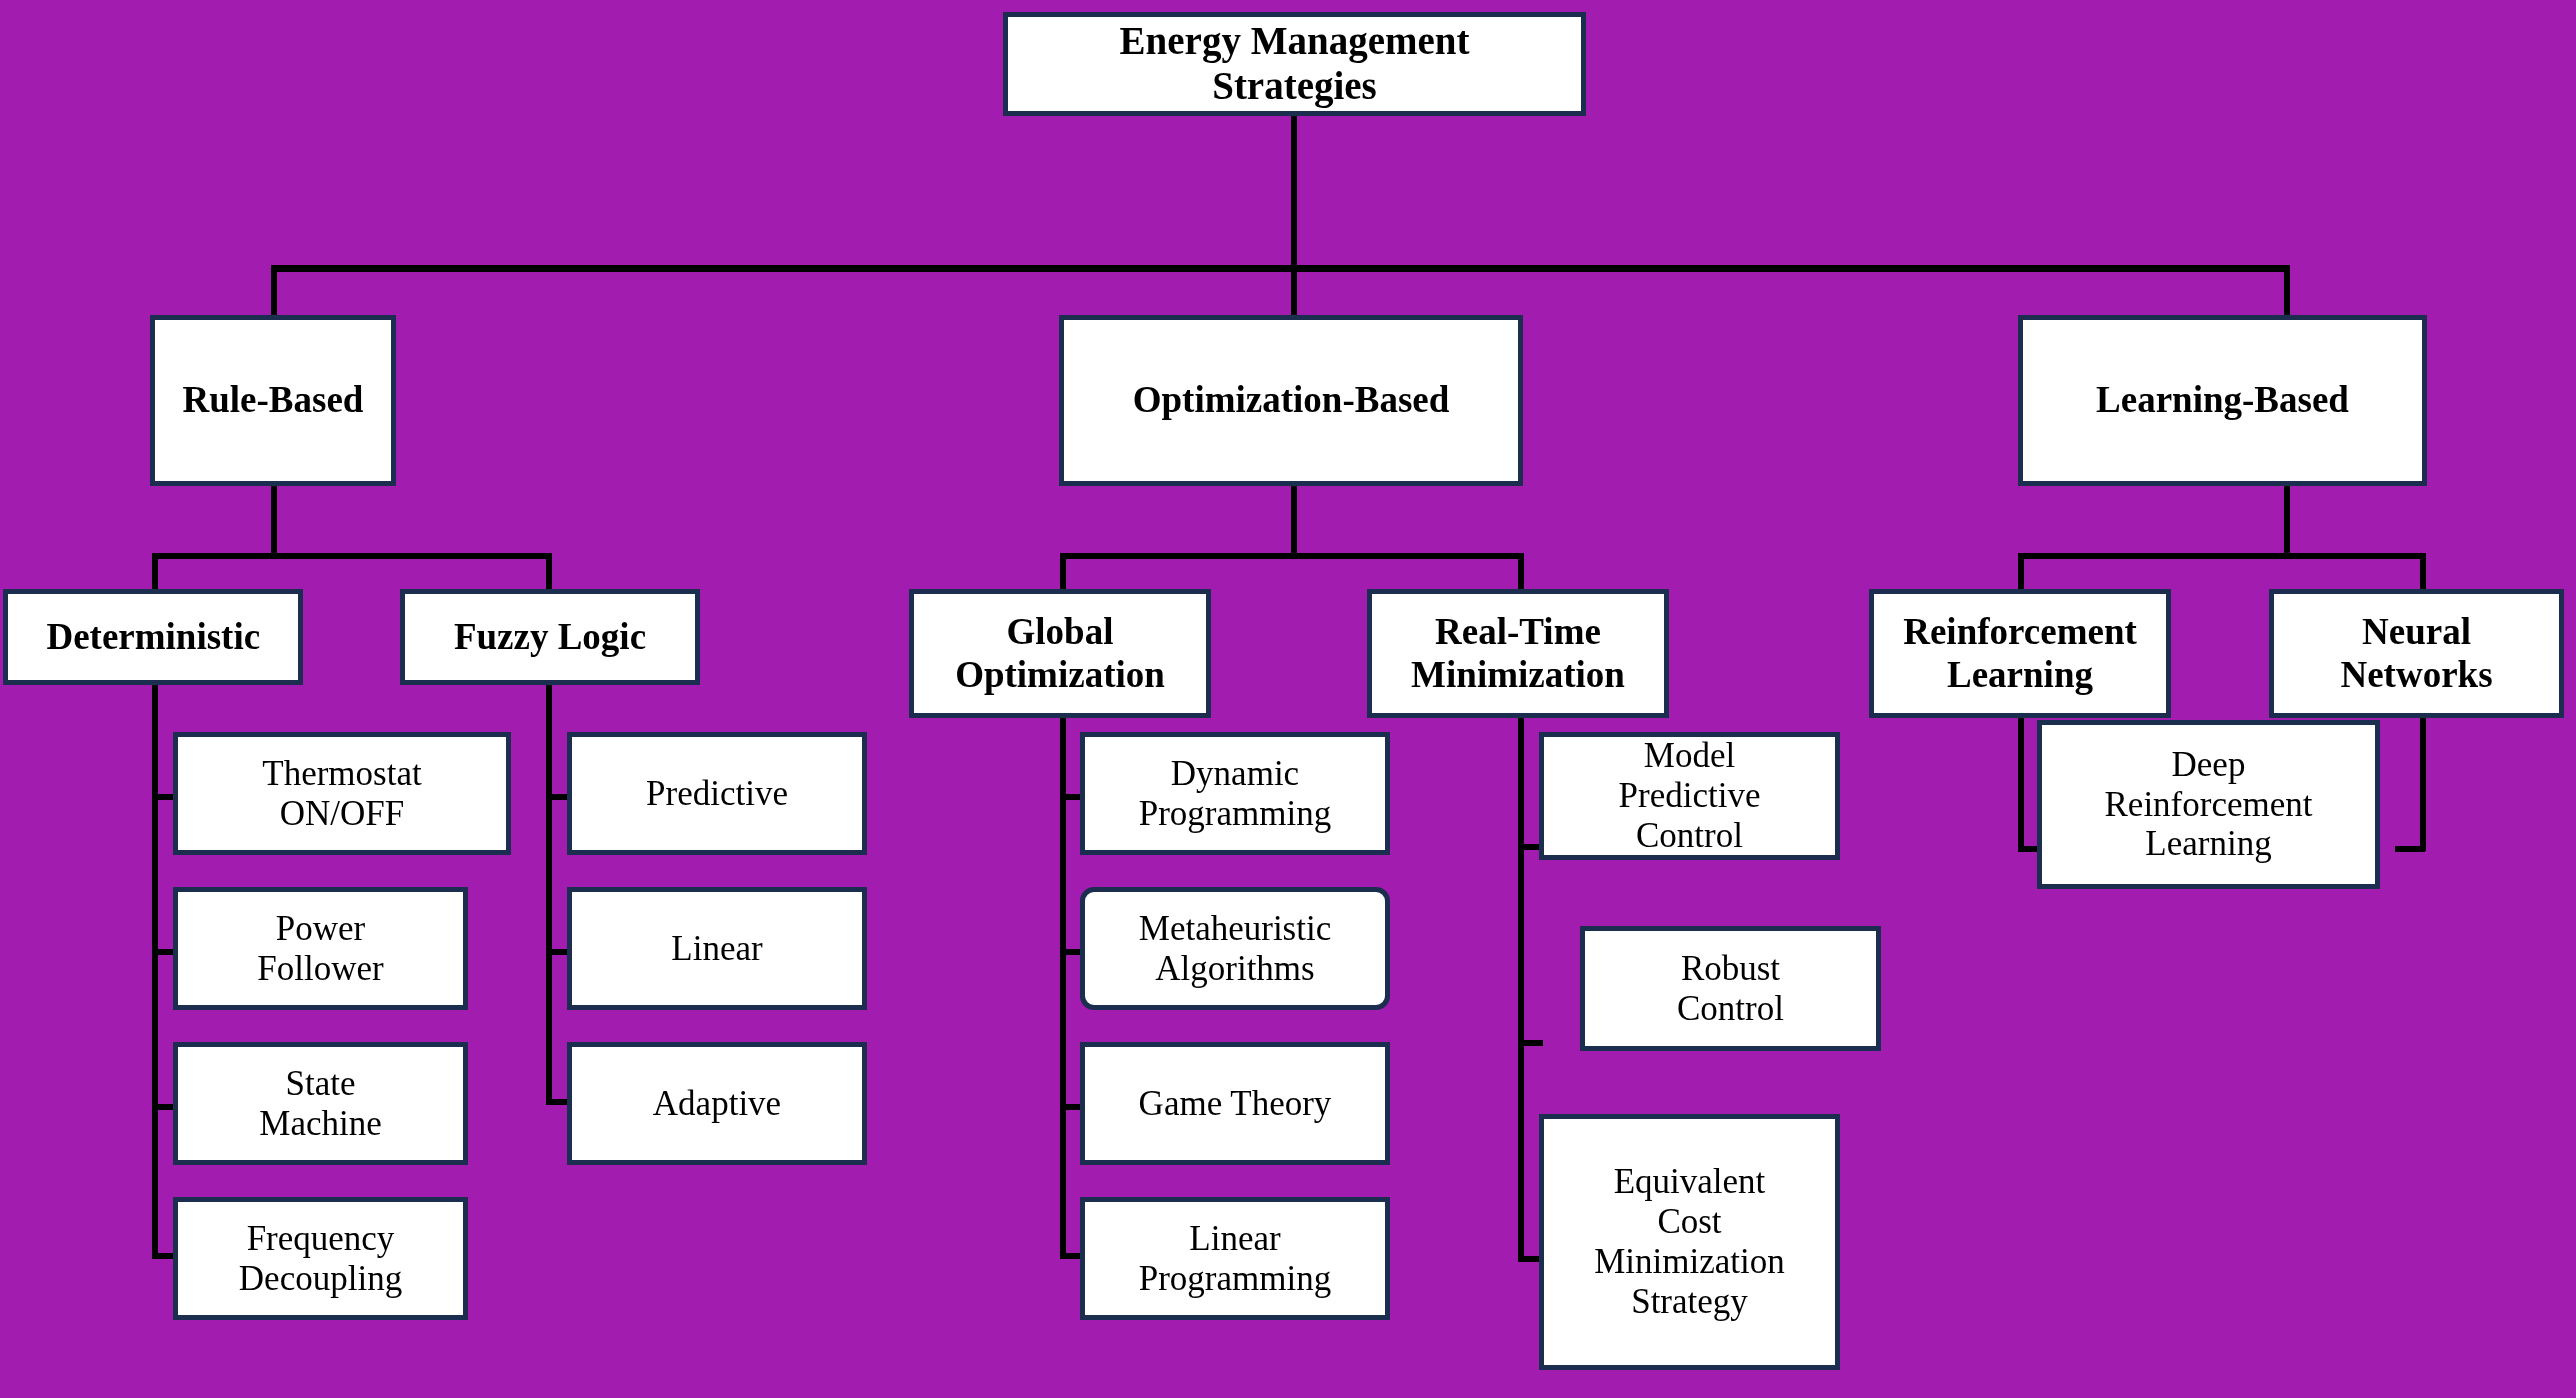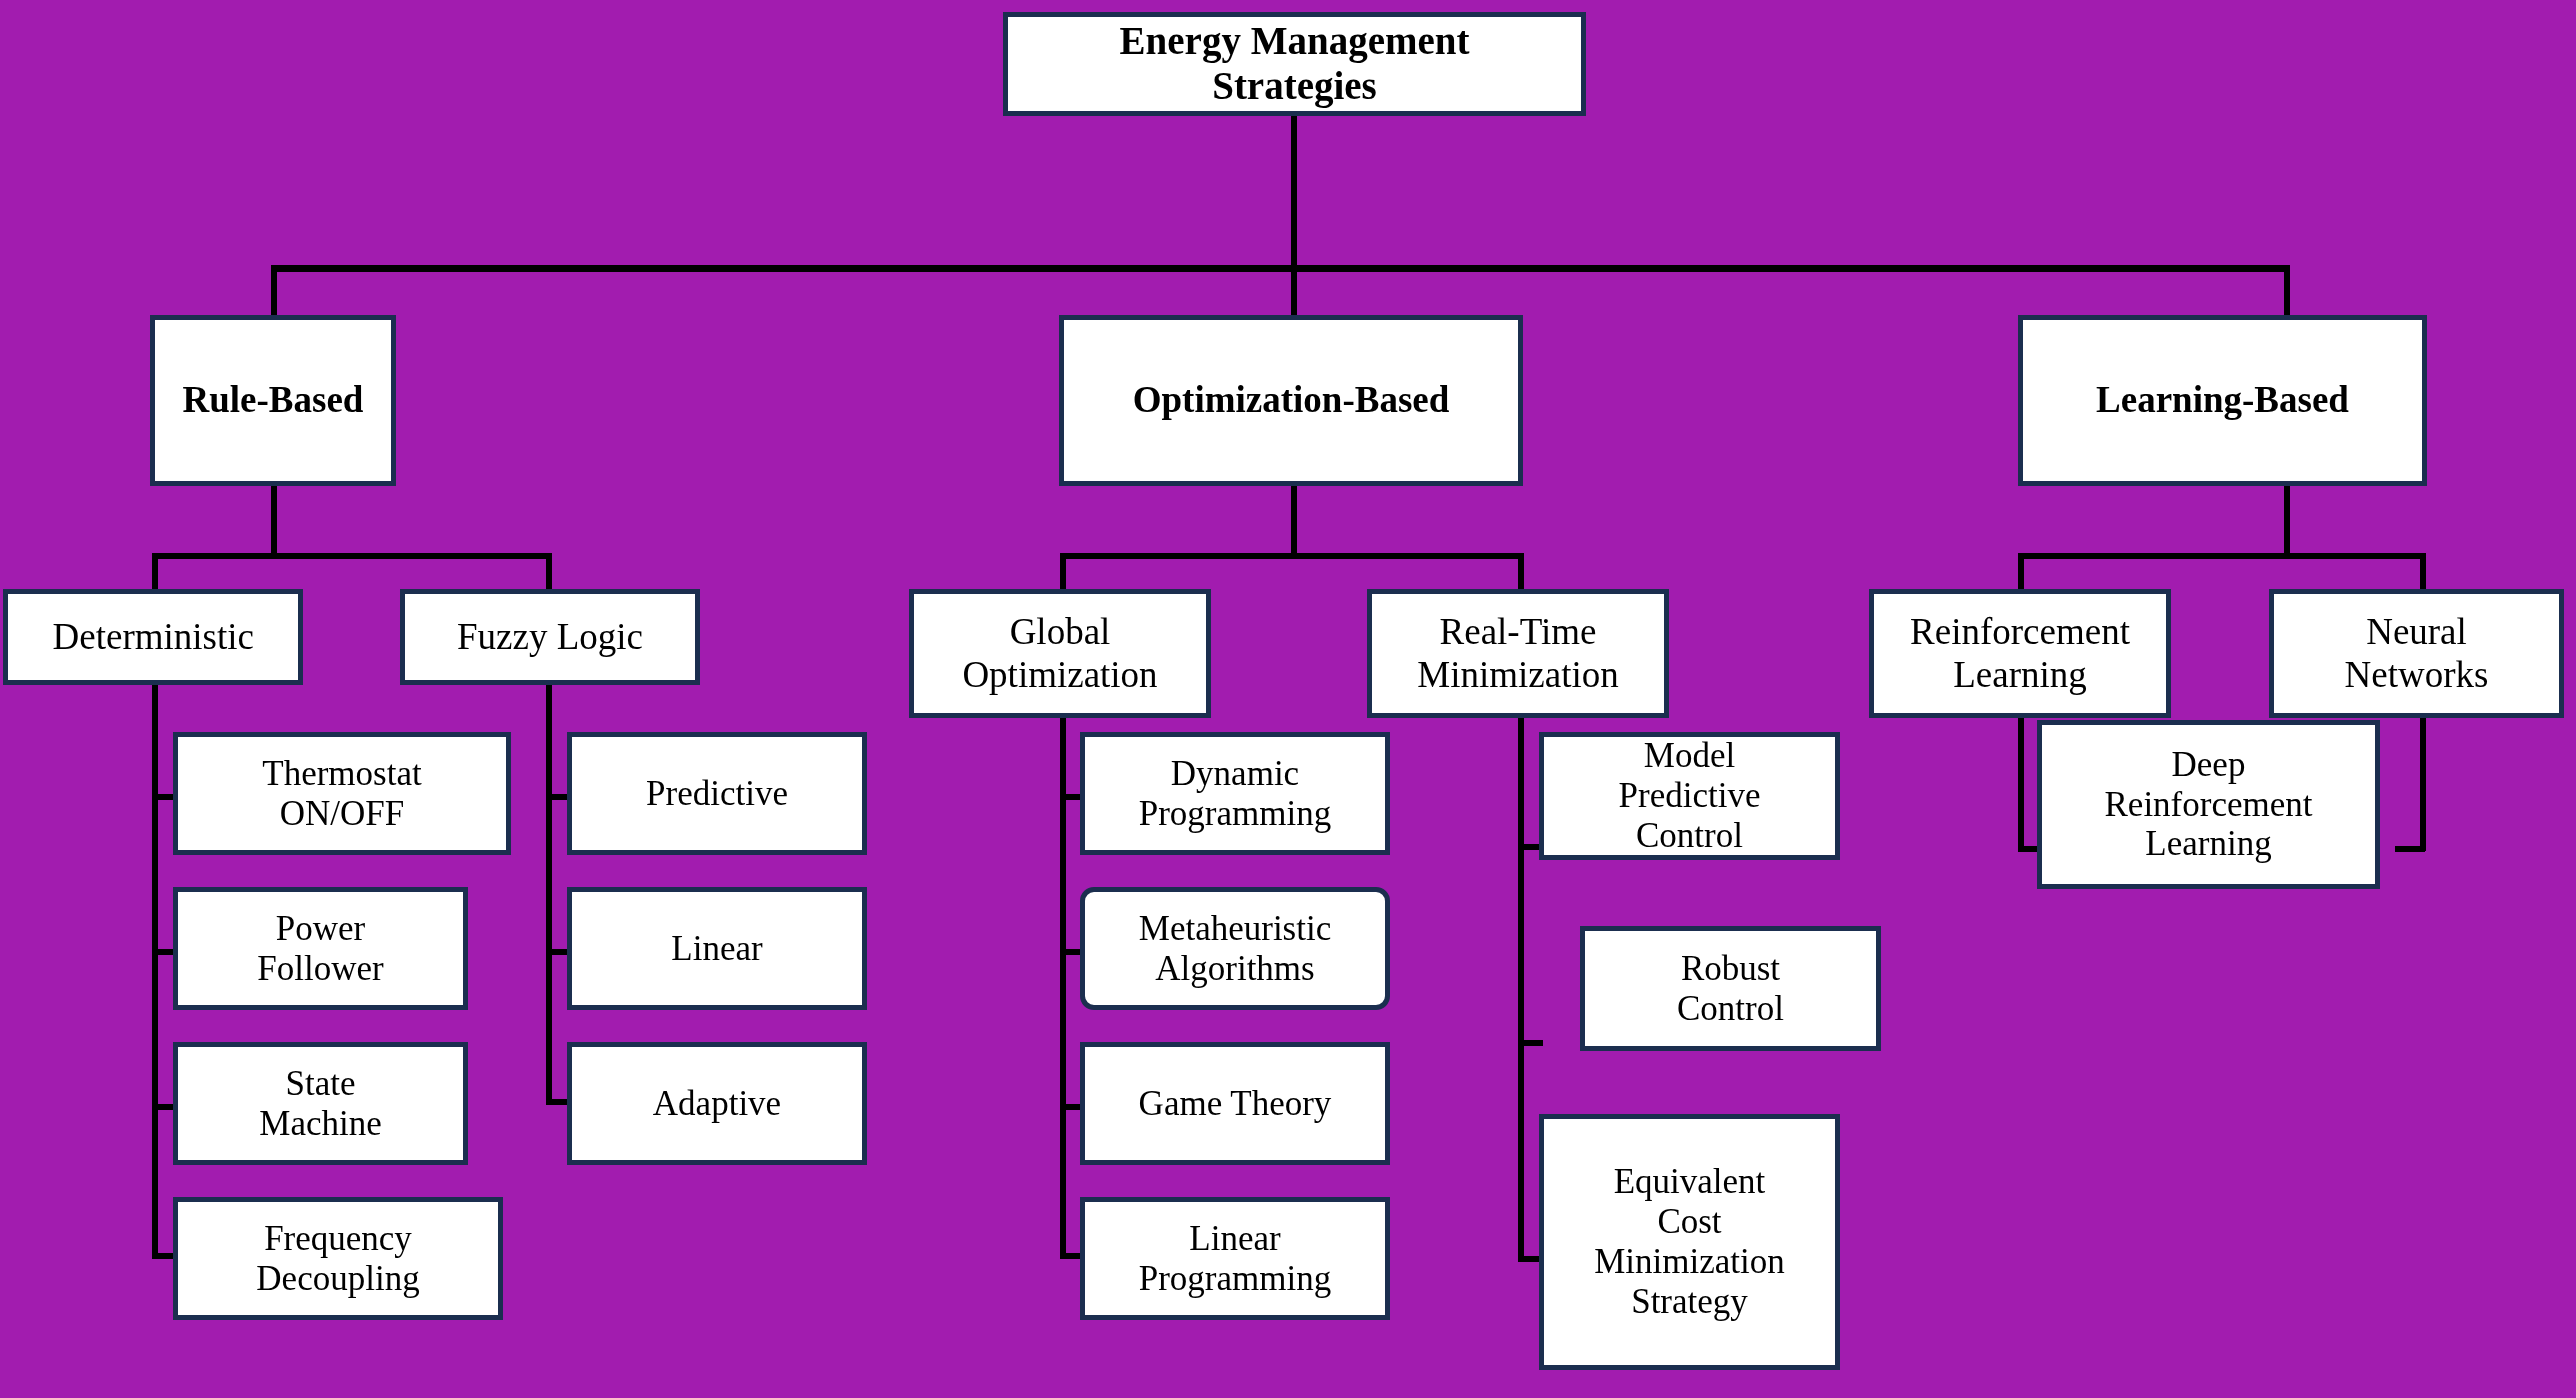--- a/index.html
+++ b/index.html
@@ -37,21 +37,21 @@
   .lvl-root .label {
     font-size: 39px;
     font-weight: bold;
   }
   .lvl-cat .label {
     font-size: 37px;
     font-weight: bold;
   }
   .lvl-sub .label {
     font-size: 37px;
-    font-weight: normal;
+    font-weight: bold;
   }
   .lvl-leaf .label {
     font-size: 35px;
     font-weight: normal;
   }
   
   .vline {
     position: absolute;
     background: #000000;
     width: 5.8px;
@@ -105,21 +105,21 @@
 ON/OFF</span>
   </div>
   <div class="node lvl-leaf" style="left:173px; top:887px; width:295px; height:123px;">
     <span class="label">Power
 Follower</span>
   </div>
   <div class="node lvl-leaf" style="left:173px; top:1042px; width:295px; height:123px;">
     <span class="label">State
 Machine</span>
   </div>
-  <div class="node lvl-leaf" style="left:173px; top:1197px; width:330px; height:123px;">
+  <div class="node lvl-leaf" style="left:173px; top:1197px; width:295px; height:123px;">
     <span class="label">Frequency
 Decoupling</span>
   </div>
 
   <div class="node lvl-sub" style="left:400px; top:589px; width:300px; height:96px;">
     <span class="label">Fuzzy Logic</span>
   </div>
   <div class="vline" style="left:546px; top:685px; height:419px;"></div>
   <div class="hline" style="left:546px; top:794px; width:25px;"></div>
   <div class="hline" style="left:546px; top:949px; width:25px;"></div>

